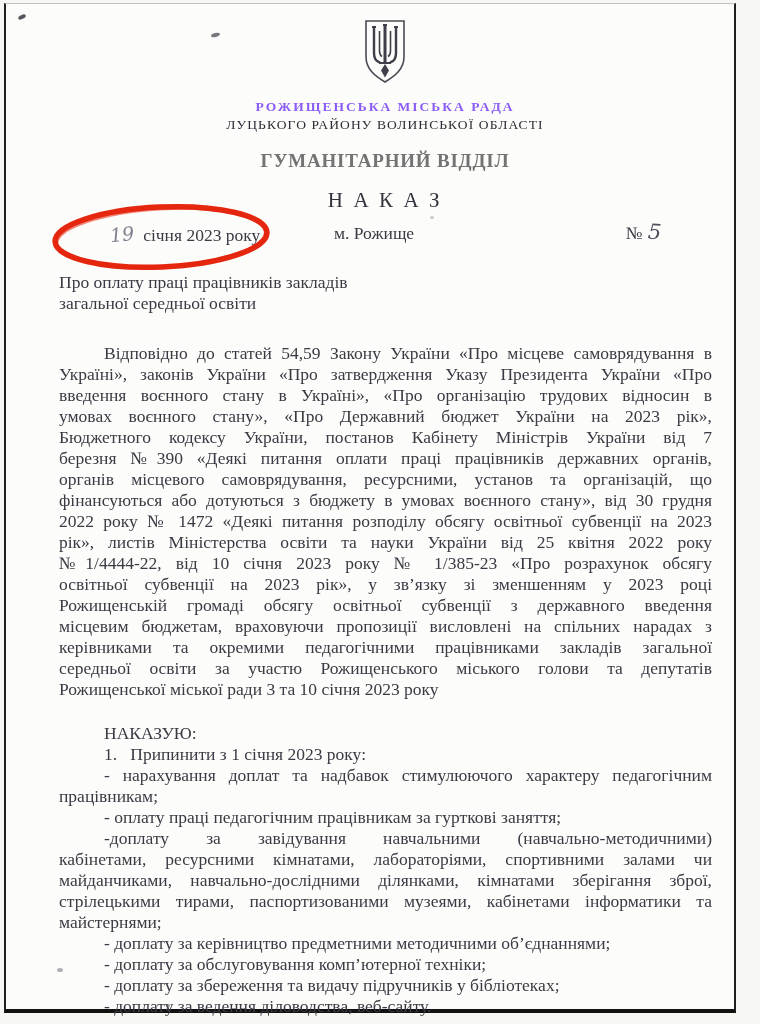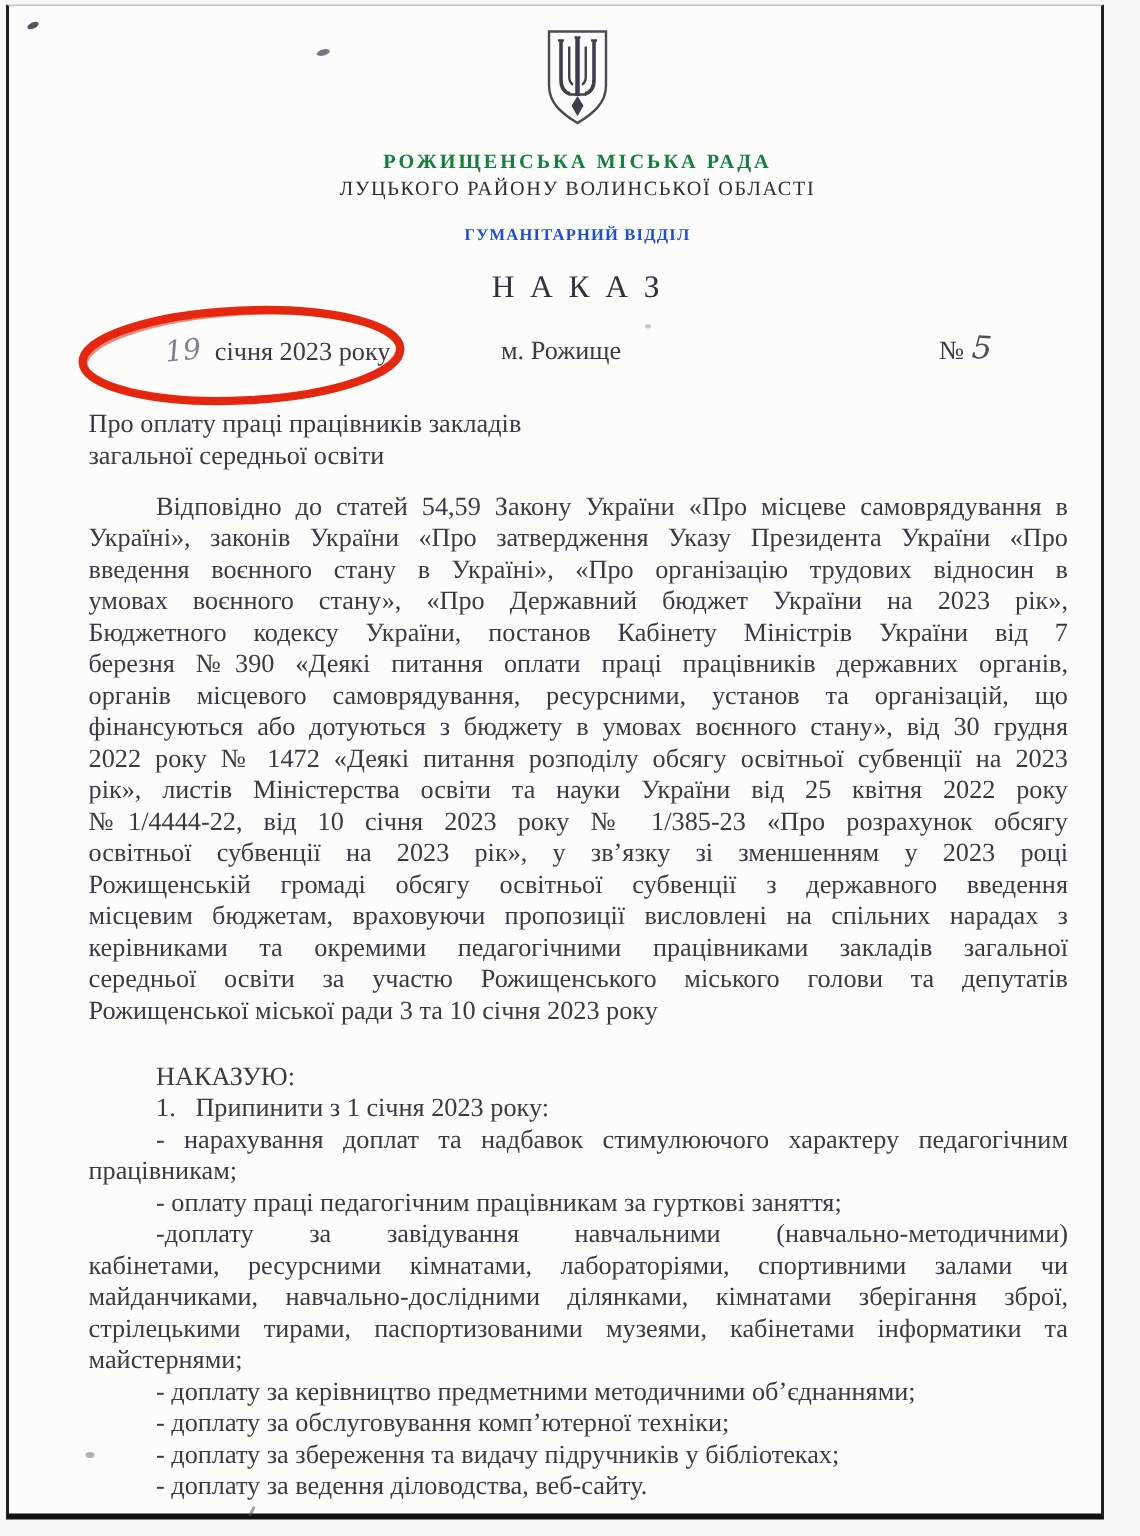--- a/index.html
+++ b/index.html
@@ -14,39 +14,39 @@
     position:absolute;left:4px;top:3px;width:732px;height:1010px;
     background:#fcfcfa;
     border-left:2px solid #1f1f1f;
     border-right:2px solid #1f1f1f;
     border-bottom:4px solid #111;
     border-top:1px solid #c2c2bc;
     box-sizing:border-box;
   }
   .header{position:absolute;left:30px;right:0;top:0;text-align:center;}
   .emblem{display:inline-block;margin-top:15px;}
-  .org1{margin-top:10px;font-weight:bold;font-size:13.5px;letter-spacing:2px;color:#15803d;}
+  .org1{margin-top:10px;font-weight:bold;font-size:13.5px;letter-spacing:2px;color:#8b5cf6;}
   .org2{margin-top:2px;font-weight:normal;font-size:13.5px;letter-spacing:1.1px;color:#2c2c36;}
-  .dept{margin-top:17px;font-weight:bold;font-size:11px;letter-spacing:0.8px;color:#1d4ed8;text-align:center;}
+  .dept{margin-top:17px;font-weight:bold;font-size:19px;letter-spacing:0.8px;color:#737373;text-align:center;}
   .doctype{margin-top:16px;font-size:21px;letter-spacing:2.6px;color:#33333d;}
   .dateline{position:absolute;left:0;top:219px;width:100%;height:26px;font-size:17.5px;}
   .date-group{position:absolute;left:104px;top:0;}
   .hand-day{
     display:inline-block;font-style:italic;font-size:19px;color:#80808f;
     transform:rotate(-6deg);margin-right:9px;font-family:"DejaVu Serif",serif;
   }
   .place{position:absolute;left:328px;top:0;}
   .doc-num{position:absolute;left:620px;top:-3px;font-size:17.5px;}
   .hand-num{
     display:inline-block;font-style:italic;font-size:21px;color:#4e4e5e;
     transform:rotate(4deg);margin-left:5px;font-family:"DejaVu Serif",serif;
   }
   .red-circle{position:absolute;left:42px;top:193px;pointer-events:none;}
   .subject{position:absolute;left:53px;top:268px;font-size:17.5px;line-height:21px;}
-  .bodytext{position:absolute;left:53px;top:323px;width:653px;font-size:17.5px;}
+  .bodytext{position:absolute;left:53px;top:339px;width:653px;font-size:17.5px;}
   .line{line-height:21px;white-space:pre-wrap;}
   .line.just{text-align:justify;text-align-last:justify;white-space:normal;}
   .line.indent{text-indent:45px;}
   .order{margin-top:23px;}
   .speck{position:absolute;background:#55555f;border-radius:50%;}
   .sp1{left:12px;top:11px;width:8px;height:4px;transform:rotate(-25deg);}
   .sp2{left:205px;top:29px;width:9px;height:4px;transform:rotate(-15deg);opacity:.8;}
   .sp3{left:51px;top:964px;width:6px;height:4px;opacity:.45;}
   .sp4{left:161px;top:1000px;width:2px;height:7px;transform:rotate(28deg);opacity:.55;border-radius:1px;}
   .sp5{left:424px;top:212px;width:4px;height:3px;opacity:.3;}

